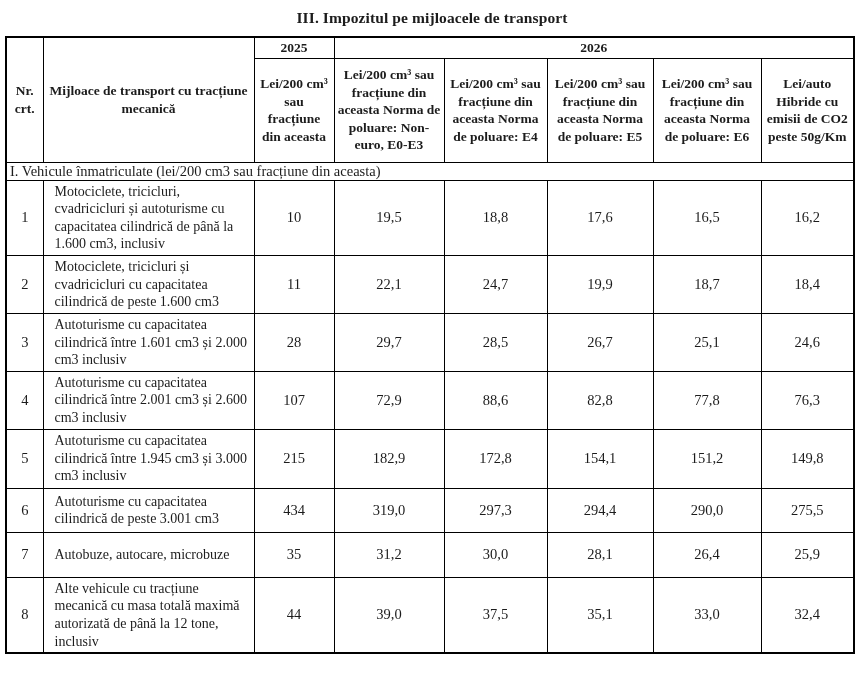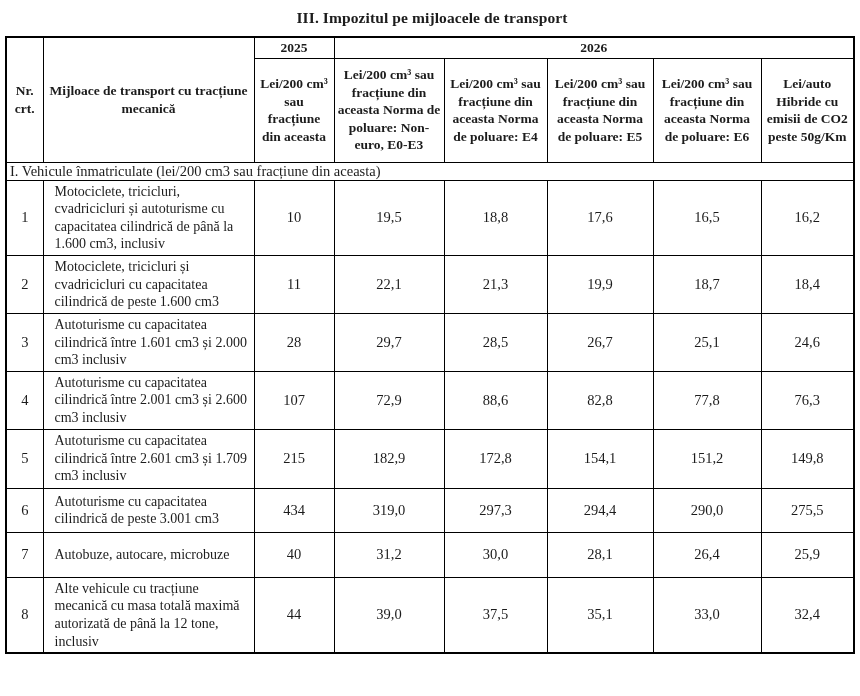--- a/index.html
+++ b/index.html
@@ -128,21 +128,21 @@
         <td class="num-cell">17,6</td>
         <td class="num-cell">16,5</td>
         <td class="num-cell">16,2</td>
       </tr>
 
       <tr class="r2">
         <td class="num-cell">2</td>
         <td class="desc-cell">Motociclete, tricicluri și cvadricicluri cu capacitatea cilindrică de peste 1.600 cm3</td>
         <td class="num-cell">11</td>
         <td class="num-cell">22,1</td>
-        <td class="num-cell">21,3</td>
+        <td class="num-cell">24,7</td>
         <td class="num-cell">19,9</td>
         <td class="num-cell">18,7</td>
         <td class="num-cell">18,4</td>
       </tr>
 
       <tr class="r3">
         <td class="num-cell">3</td>
         <td class="desc-cell">Autoturisme cu capacitatea cilindrică între 1.601 cm3 și 2.000 cm3 inclusiv</td>
         <td class="num-cell">28</td>
         <td class="num-cell">29,7</td>
@@ -158,21 +158,21 @@
         <td class="num-cell">107</td>
         <td class="num-cell">72,9</td>
         <td class="num-cell">88,6</td>
         <td class="num-cell">82,8</td>
         <td class="num-cell">77,8</td>
         <td class="num-cell">76,3</td>
       </tr>
 
       <tr class="r5">
         <td class="num-cell">5</td>
-        <td class="desc-cell">Autoturisme cu capacitatea cilindrică între 2.601 cm3 și 1.709 cm3 inclusiv</td>
+        <td class="desc-cell">Autoturisme cu capacitatea cilindrică între 1.945 cm3 și 3.000 cm3 inclusiv</td>
         <td class="num-cell">215</td>
         <td class="num-cell">182,9</td>
         <td class="num-cell">172,8</td>
         <td class="num-cell">154,1</td>
         <td class="num-cell">151,2</td>
         <td class="num-cell">149,8</td>
       </tr>
 
       <tr class="r6">
         <td class="num-cell">6</td>
@@ -181,21 +181,21 @@
         <td class="num-cell">319,0</td>
         <td class="num-cell">297,3</td>
         <td class="num-cell">294,4</td>
         <td class="num-cell">290,0</td>
         <td class="num-cell">275,5</td>
       </tr>
 
       <tr class="r7">
         <td class="num-cell">7</td>
         <td class="desc-cell">Autobuze, autocare, microbuze</td>
-        <td class="num-cell">40</td>
+        <td class="num-cell">35</td>
         <td class="num-cell">31,2</td>
         <td class="num-cell">30,0</td>
         <td class="num-cell">28,1</td>
         <td class="num-cell">26,4</td>
         <td class="num-cell">25,9</td>
       </tr>
 
       <tr class="r8">
         <td class="num-cell">8</td>
         <td class="desc-cell">Alte vehicule cu tracțiune mecanică cu masa totală maximă autorizată de până la 12 tone, inclusiv</td>

